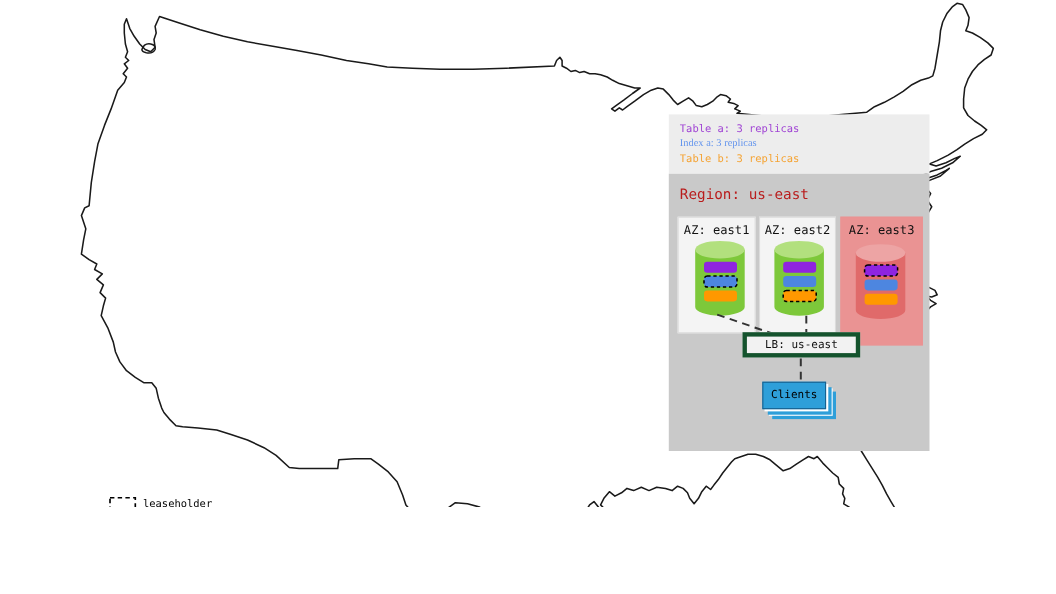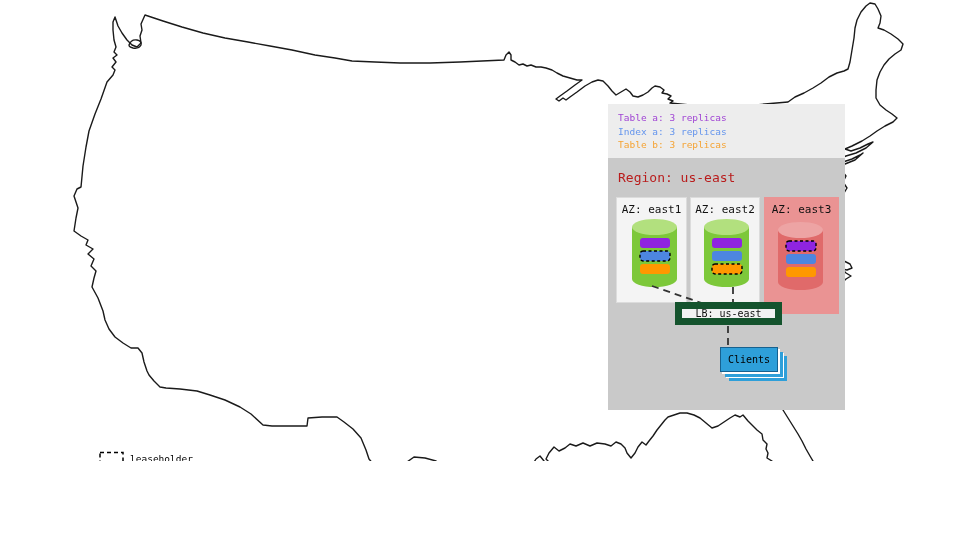--- a/index.html
+++ b/index.html
@@ -1,36 +1,36 @@
 <!DOCTYPE html>
 <html><head>
 <meta charset="utf-8">
 <style>
   html,body{margin:0;padding:0;background:#fff;}
   .stage{position:relative;width:960px;height:461px;overflow:hidden;font-family:"DejaVu Sans Mono",monospace;}
   .map-svg{position:absolute;left:0;top:0;z-index:0;}
   .legend-box{position:absolute;left:608px;top:104px;width:237px;height:54px;background:#ededed;z-index:1;box-sizing:border-box;padding:7px 0 0 10px;}
   .legend-line{font-size:9.5px;line-height:13.5px;white-space:pre;}
   .legend-line.c0{color:#a044d4;}
-  .legend-line.c1{color:#6495ed;}
+  .legend-line.c1{color:#6495ed;font-family:Liberation Serif, serif;}
   .legend-line.c2{color:#f5a333;}
   .region-box{position:absolute;left:608px;top:158px;width:237px;height:252px;background:#c9c9c9;z-index:1;}
   .region-title{position:absolute;left:618px;top:170px;font-size:13px;color:#b91c1c;z-index:2;white-space:pre;}
   .az{position:absolute;top:197px;background:#f4f4f4;border:1px solid #dcdcdc;box-sizing:border-box;z-index:2;}
   .az.az1{left:616px;width:71px;height:106px;}
   .az.az2{left:690px;width:70px;height:106px;}
   .az.az3{left:764px;width:75px;height:117px;background:#ea9393;border-color:#ea9393;}
   .az-label{text-align:center;font-size:11px;margin-top:5px;color:#111;white-space:pre;}
   .cyl{position:absolute;z-index:3;}
   .cyl.cy1{left:631px;top:218px;}
   .cyl.cy2{left:703px;top:218px;}
   .cyl.cy3{left:777px;top:221px;}
   .connectors{position:absolute;left:0;top:0;z-index:4;pointer-events:none;}
-  .lb-box{position:absolute;left:675px;top:302px;width:107px;height:23px;background:#f2f2f2;border:7px solid #14532d;box-sizing:border-box;z-index:5;display:flex;align-items:center;justify-content:center;font-size:10px;color:#111;white-space:pre;}
-  .clients{position:absolute;left:720px;top:347px;width:58px;height:25px;background:#2e9fd9;border:1px solid #17618f;box-sizing:border-box;z-index:5;display:flex;align-items:center;justify-content:center;font-size:10px;color:#000;white-space:pre;box-shadow:2px 2px 0 #fff,5px 5px 0 #2e9fd9,6px 6px 0 #fff,9px 9px 0 #2e9fd9;}
+  .lb-box{position:absolute;left:675px;top:302px;width:107px;height:23px;background:#f2f2f2;border:4px solid #14532d;box-sizing:border-box;z-index:5;display:flex;align-items:center;justify-content:center;font-size:10px;color:#111;white-space:pre;}
+  .clients{position:absolute;left:693px;top:347px;width:58px;height:25px;background:#2e9fd9;border:1px solid #17618f;box-sizing:border-box;z-index:5;display:flex;align-items:center;justify-content:center;font-size:10px;color:#000;white-space:pre;box-shadow:2px 2px 0 #fff,5px 5px 0 #2e9fd9,6px 6px 0 #fff,9px 9px 0 #2e9fd9;}
   .map-legend{position:absolute;left:99px;top:451px;z-index:1;display:flex;align-items:center;}
   .map-legend .lbl{font-size:9.5px;color:#000;margin-left:5px;white-space:pre;}
 </style>
 </head>
 <body>
 
 <div class="stage">
 
   <svg class="map-svg" width="960" height="540" viewBox="0 0 960 540">
     <path fill="none" stroke="#1a1a1a" stroke-width="1.4" stroke-linejoin="round" stroke-linecap="round" d="M145,15 L163,21 L182,27 L203,33 L225,38 L248,42 L270,46 L292,50 L315,55 L335,58 L352,61 L375,62 L400,63 L430,63 L460,62 L504,60 L506,55 L509,52 L511,55 L511,60 L515,62 L519,65 L523,64 L527,66 L531,65 L536,67 L541,67 L546,68 L552,70 L557,73 L563,76 L570,78 L577,80 L582,80 L575,85 L567,91 L560,96 L556,99 L559,101 L563,98 L566,100 L570,97 L577,92 L585,86 L592,82 L598,80 L603,81 L608,86 L612,91 L616,95 L621,92 L626,89 L630,92 L633,96 L638,97 L643,95 L648,92 L652,88 L655,86 L660,87 L664,90 L662,93 L667,94 L671,96 L668,99 L673,101 L670,103 L700,106 L735,107 L765,104 L788,102 L795,97 L804,93 L813,88 L821,83 L829,77 L837,73 L844,71 L848,69 L850,62 L852,50 L854,38 L855,28 L857,20 L861,12 L866,6 L870,3 L875,4 L878,9 L881,16 L880,23 L878,28 L884,30 L891,34 L898,39 L903,44 L901,50 L895,54 L889,59 L884,65 L880,72 L877,80 L876,90 L876,98 L880,105 L886,110 L892,114 L897,118 L893,122 L885,126 L877,131 L870,136 L862,141 L852,146 L845,149 L851,151 L860,148 L868,144 L873,142 L866,148 L856,153 L846,156 L839,159 L843,162 L852,159 L860,155 L863,153 L855,160 L845,164 L838,167 L842,171 L846,176 L843,182 L847,188 L844,193 L840,199 L838,208 L840,220 L839,232 L839,238 L841,248 L839,256 L844,261 L850,264 L852,268 L847,270 L842,269 L846,273 L851,276 L846,279 L841,284 L837,296 L831,314 L822,338 L812,367 L800,394 L788,406 L783,410 L788,418 L793,426 L798,434 L802,441 L806,449 L810,456 L813,461 L816,467 L818,472 L820,477 L822,484 L821,490 L819,496 L816,501 L813,505 L812,507 L810,505 L806,501 L802,497 L798,493 L794,489 L790,486 L785,480 L783,477 L779,473 L775,470 L771,467 L770,465 L772,461 L767,458 L768,453 L766,449 L767,444 L763,440 L762,434 L757,430 L752,425 L748,421 L743,415 L740,417 L735,415 L730,418 L724,422 L718,426 L712,428 L706,423 L700,418 L694,415 L687,413 L680,413 L674,415 L668,417 L665,420 L661,425 L657,430 L653,436 L649,441 L646,445 L642,442 L638,447 L635,453 L631,458 L627,453 L625,448 L621,444 L616,442 L611,446 L605,444 L597,443 L590,446 L583,443 L576,446 L570,444 L565,448 L559,451 L554,447 L549,453 L546,459 L551,464 L555,468 L549,467 L544,461 L540,456 L536,459 L531,467 L526,472 L521,476 L516,484 L511,495 L508,507 L511,519 L514,528 L512,535 L504,534 L495,533 L486,530 L478,523 L471,513 L467,501 L462,486 L455,475 L446,467 L436,461 L425,458 L414,457 L407,462 L400,471 L393,478 L386,472 L380,467 L375,466 L369,459 L366,450 L361,438 L353,429 L344,422 L337,417 L322,417 L308,418 L307,426 L290,426 L272,426 L263,425 L251,414 L240,407 L225,400 L210,395 L197,391 L180,389 L166,388 L160,387 L154,381 L149,375 L147,371 L144,362 L142,353 L138,348 L131,348 L123,343 L115,337 L109,329 L105,320 L103,311 L98,298 L92,287 L94,278 L96,271 L91,266 L94,259 L88,254 L93,249 L86,245 L88,240 L81,236 L74,231 L76,218 L78,208 L74,196 L77,189 L81,187 L83,166 L86,147 L89,131 L95,114 L101,99 L107,82 L113,75 L115,70 L112,67 L116,62 L113,58 L117,55 L114,52 L116,47 L114,40 L113,30 L113,22 L115,17 L118,26 L122,33 L127,40 L132,45 L137,47 L141,43 L140,36 L142,30 L141,24 Z"></path>

